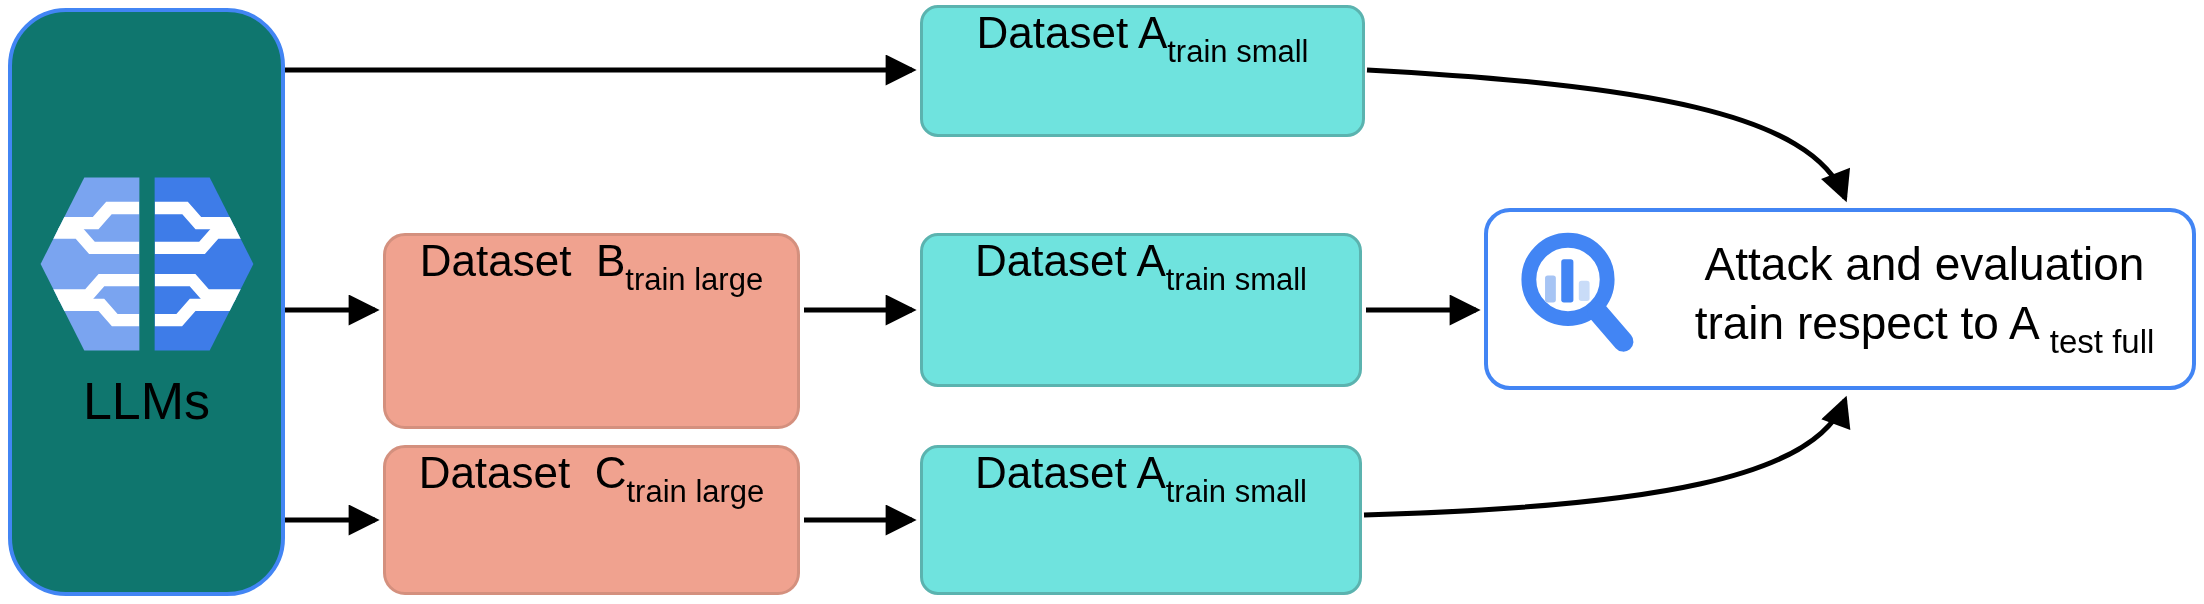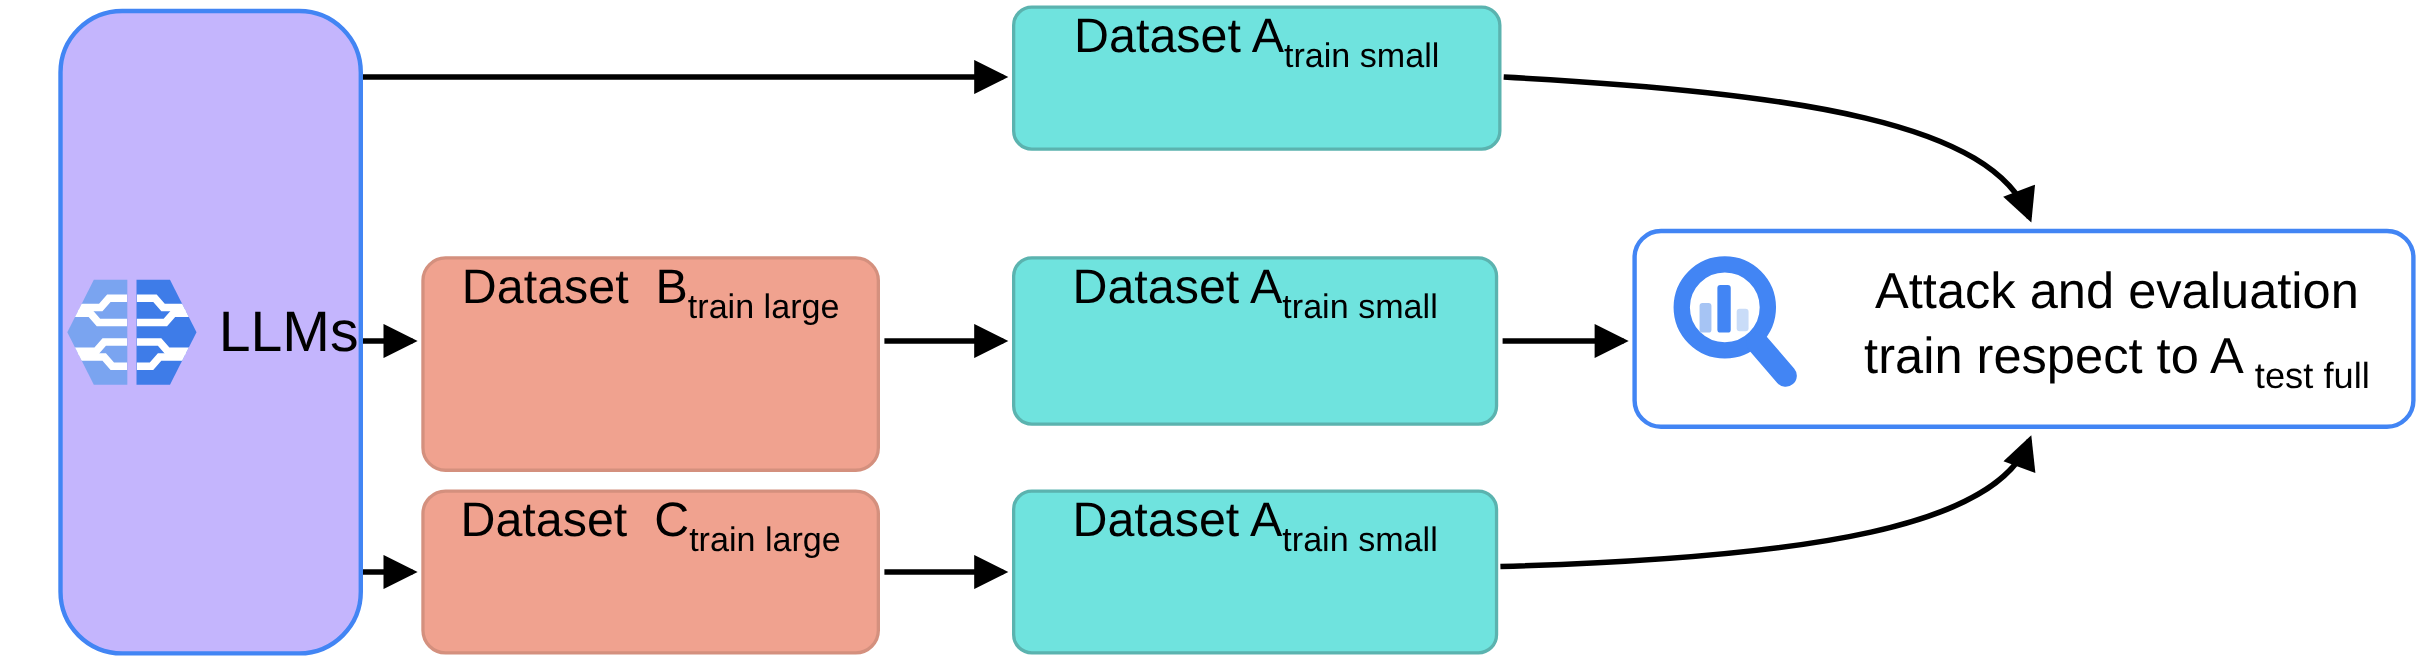--- a/index.html
+++ b/index.html
@@ -12,22 +12,22 @@
   #canvas{position:relative;width:2204px;height:604px;background:#fff;overflow:hidden;
           font-family:"Liberation Sans",sans-serif;color:#000;}
   .arrows{position:absolute;left:0;top:0;}
   .node{position:absolute;box-sizing:border-box;display:flex;justify-content:center;}
   .teal{background:var(--teal-fill);border:3px solid var(--teal-border);border-radius:18px;}
   .salmon{background:var(--salmon-fill);border:3px solid var(--salmon-border);border-radius:22px;}
   .txt{display:block;white-space:pre;}
   .main{font-size:44px;}
   .sub{font-size:31px;vertical-align:-14px;}
   .llm-box{left:8px;top:8px;width:277px;height:588px;border:4px solid var(--blue);
-           border-radius:58px;background:#c4b5fd;display:flex;
-           align-items:center;justify-content:center;gap:16px;margin-left:45px;}
+           border-radius:58px;background:#0f766e;display:flex;flex-direction:column;
+           align-items:center;justify-content:center;gap:16px;}
   .llm-label{font-size:52px;}
   .eval-box{left:1484px;top:208px;width:712px;height:182px;border:4px solid var(--blue);
             border-radius:26px;background:#fff;display:flex;align-items:center;
             justify-content:flex-end;padding-left:26px;gap:22px;}
   .eval-text{text-align:center;font-size:46px;line-height:1.28;flex:1;padding-right:14px;}
   .eval-sub{font-size:33px;vertical-align:-14px;margin-left:10px;}
   
   .r1-a{left:920px;top:5px;width:445px;height:132px;}
   .r2-b{left:383px;top:233px;width:417px;height:196px;}
   .r2-a{left:920px;top:233px;width:442px;height:154px;}

